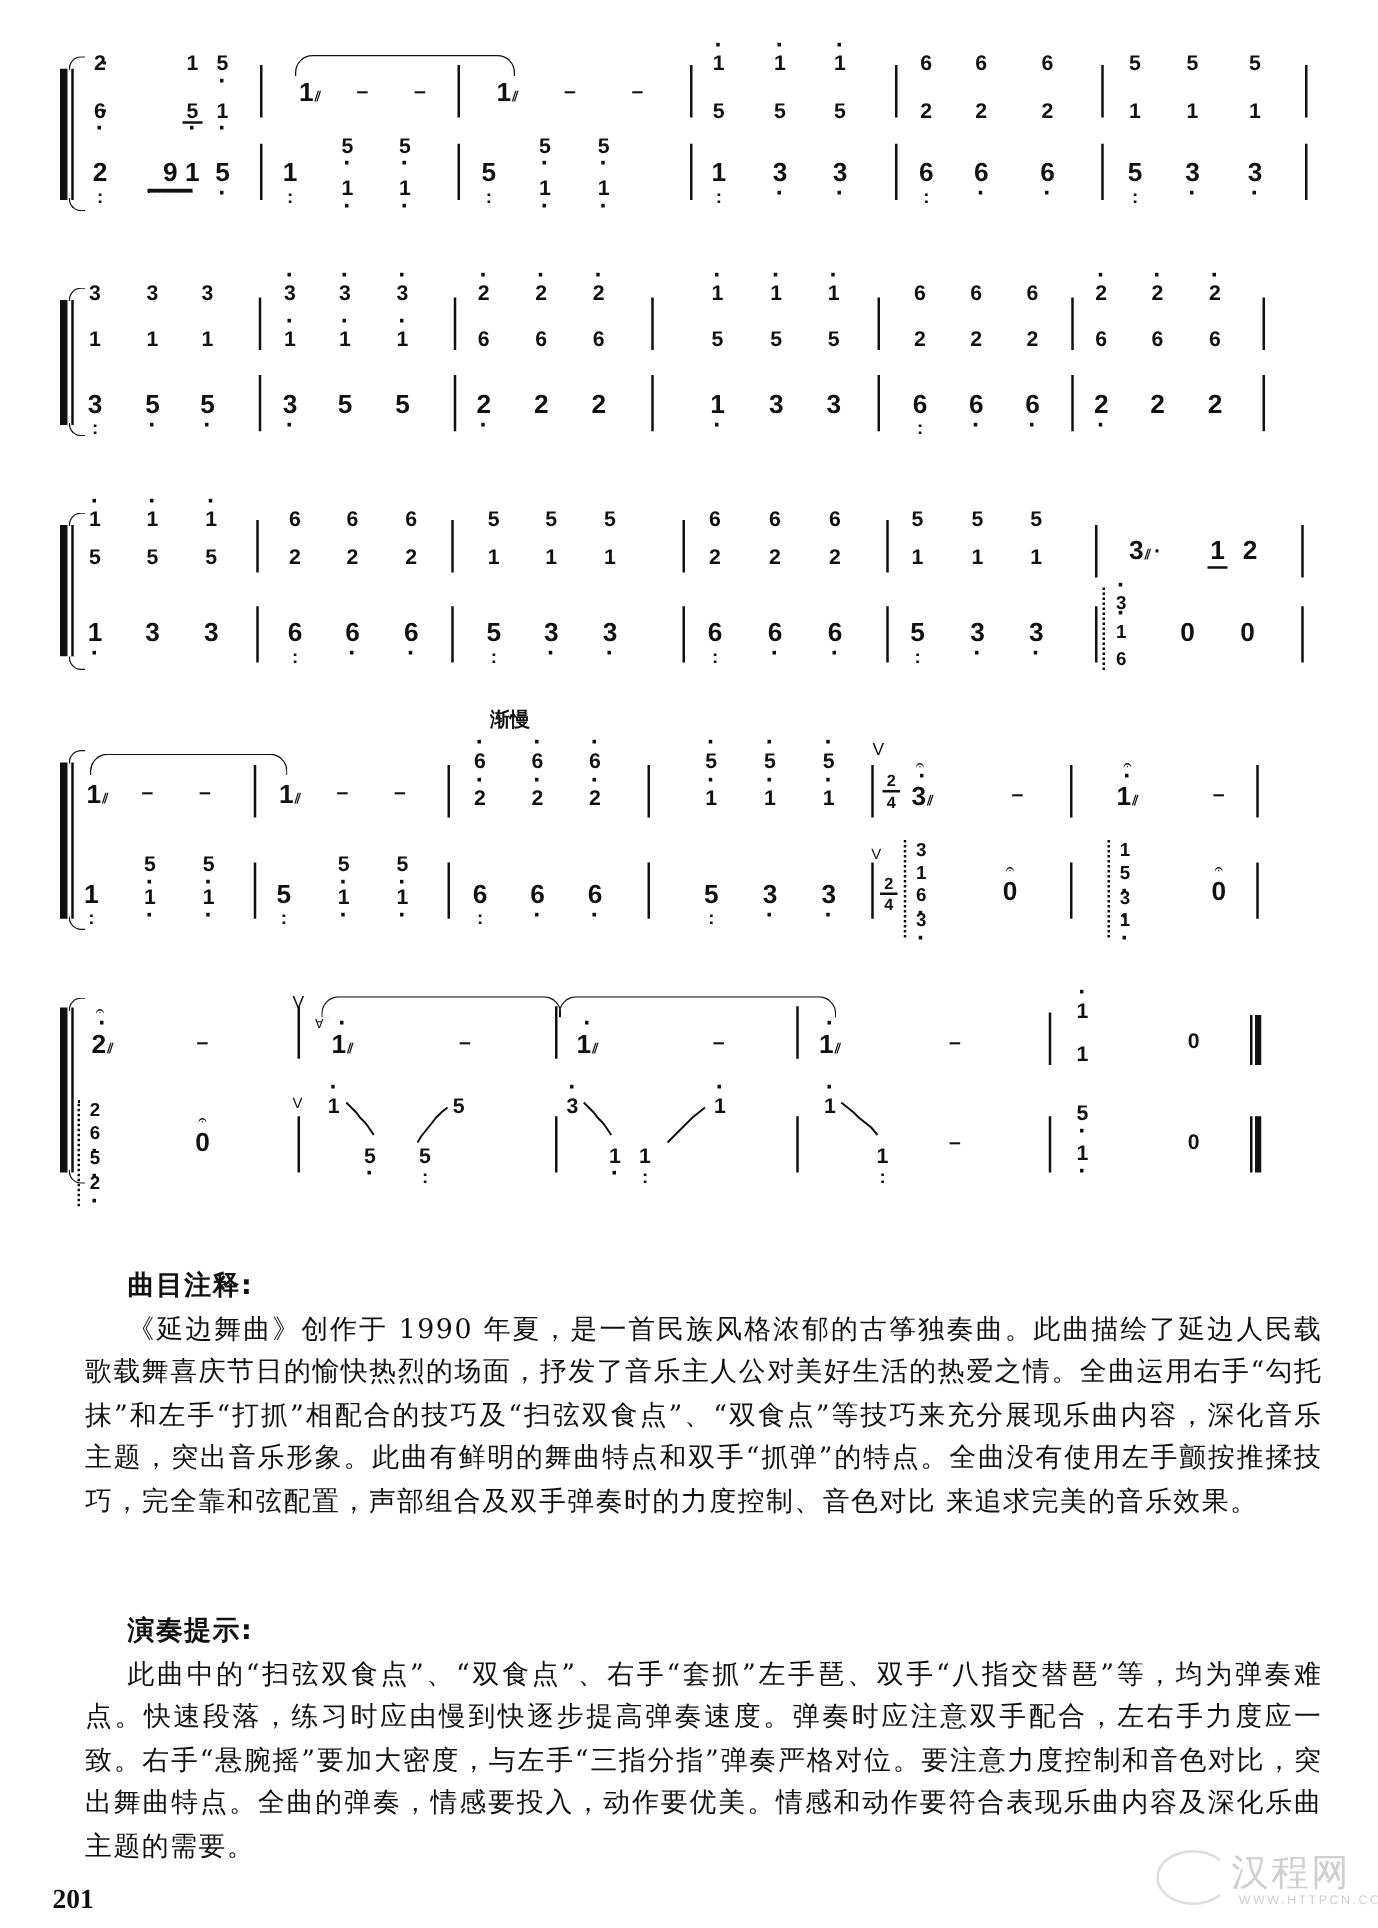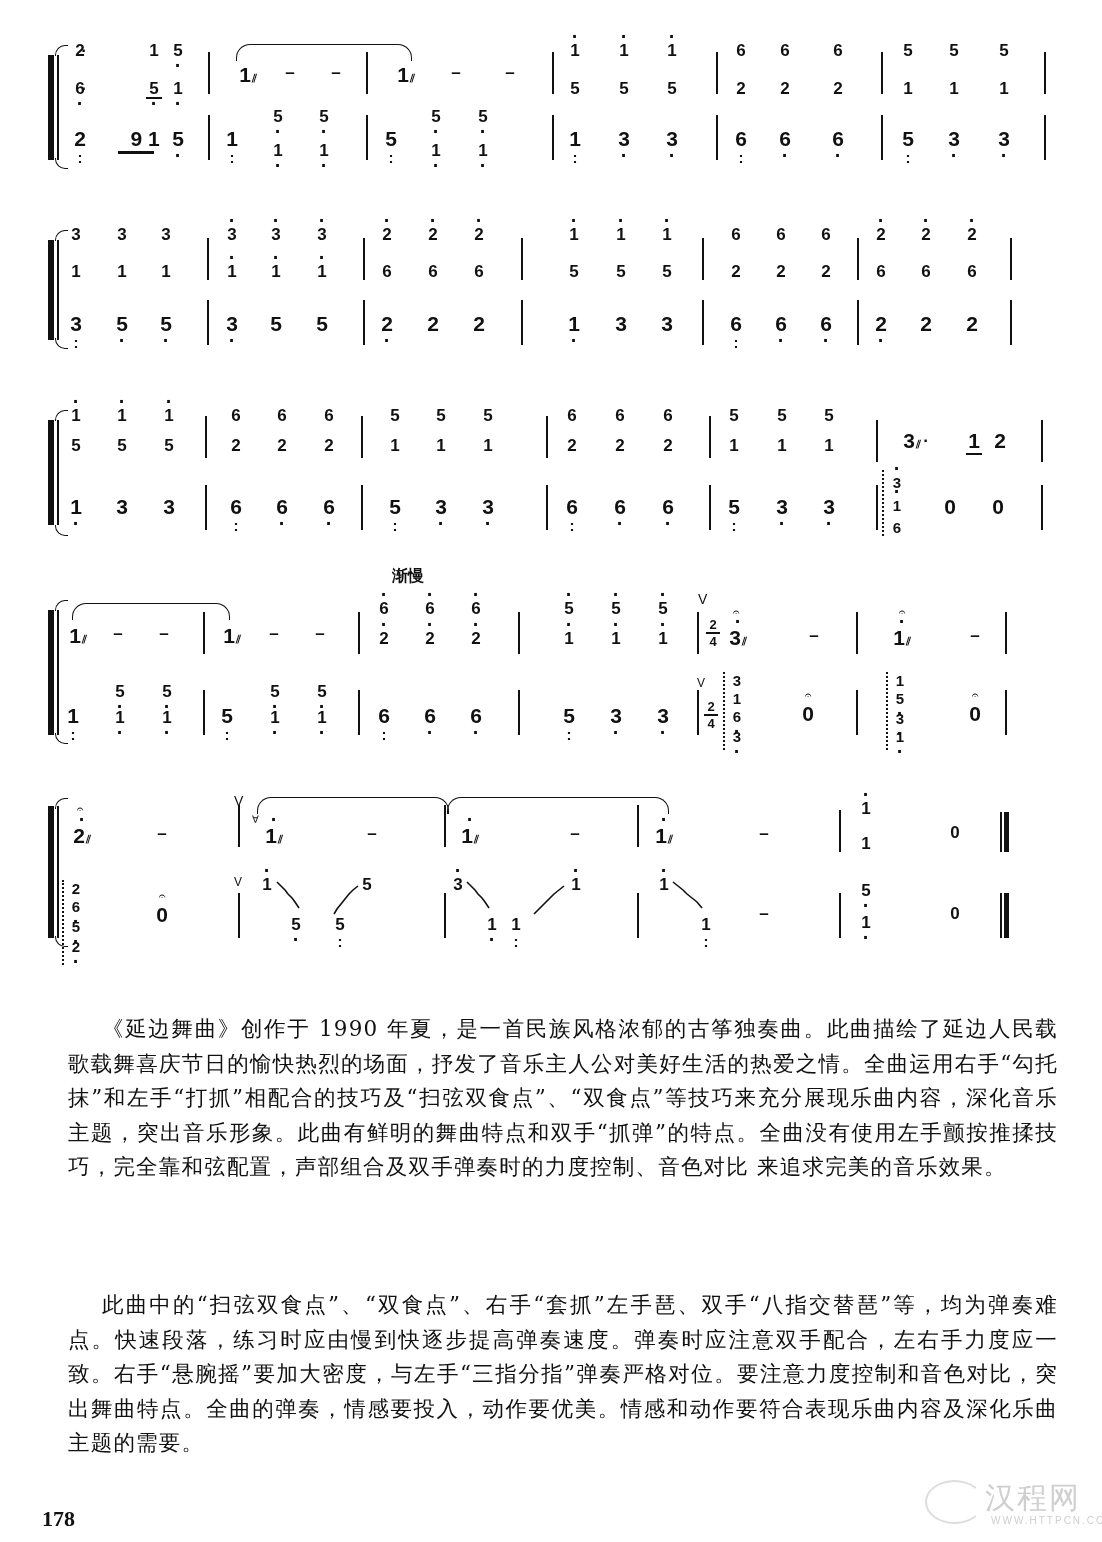--- a/index.html
+++ b/index.html
@@ -459,26 +459,28 @@
     <span class="n dot-dn2" style="left:706px;top:916px;">1</span>
     <span class="n" style="left:764px;top:905px;">–</span>
 
     <span class="n dot-dn" style="left:866px;top:882px;">5</span>
     <span class="n dot-dn" style="left:866px;top:914px;">1</span>
     <span class="n" style="left:955px;top:905px;">0</span>
   </div>
 </div>
 
 <div class="text-block" style="top:1012px;">
+  <div class="heading" style="margin-left:34px;">曲目注释:</div>
   <div class="para">《延边舞曲》创作于 1990 年夏，是一首民族风格浓郁的古筝独奏曲。此曲描绘了延边人民载歌载舞喜庆节日的愉快热烈的场面，抒发了音乐主人公对美好生活的热爱之情。全曲运用右手“勾托抹”和左手“打抓”相配合的技巧及“扫弦双食点”、“双食点”等技巧来充分展现乐曲内容，深化音乐主题，突出音乐形象。此曲有鲜明的舞曲特点和双手“抓弹”的特点。全曲没有使用左手颤按推揉技巧，完全靠和弦配置，声部组合及双手弹奏时的力度控制、音色对比 来追求完美的音乐效果。</div>
 </div>
 
 <div class="text-block" style="top:1288px;">
+  <div class="heading" style="margin-left:34px;">演奏提示:</div>
   <div class="para">此曲中的“扫弦双食点”、“双食点”、右手“套抓”左手琶、双手“八指交替琶”等，均为弹奏难点。快速段落，练习时应由慢到快逐步提高弹奏速度。弹奏时应注意双手配合，左右手力度应一致。右手“悬腕摇”要加大密度，与左手“三指分指”弹奏严格对位。要注意力度控制和音色对比，突出舞曲特点。全曲的弹奏，情感要投入，动作要优美。情感和动作要符合表现乐曲内容及深化乐曲主题的需要。</div>
 </div>
 
-<div class="page-number">178</div>
+<div class="page-number">201</div>
 
 <div class="watermark">
   <div class="wm-logo"></div>
   <span class="wm-cn">汉程网</span>
   <span class="wm-url">WWW.HTTPCN.COM</span>
 </div>
 
 </body></html>

